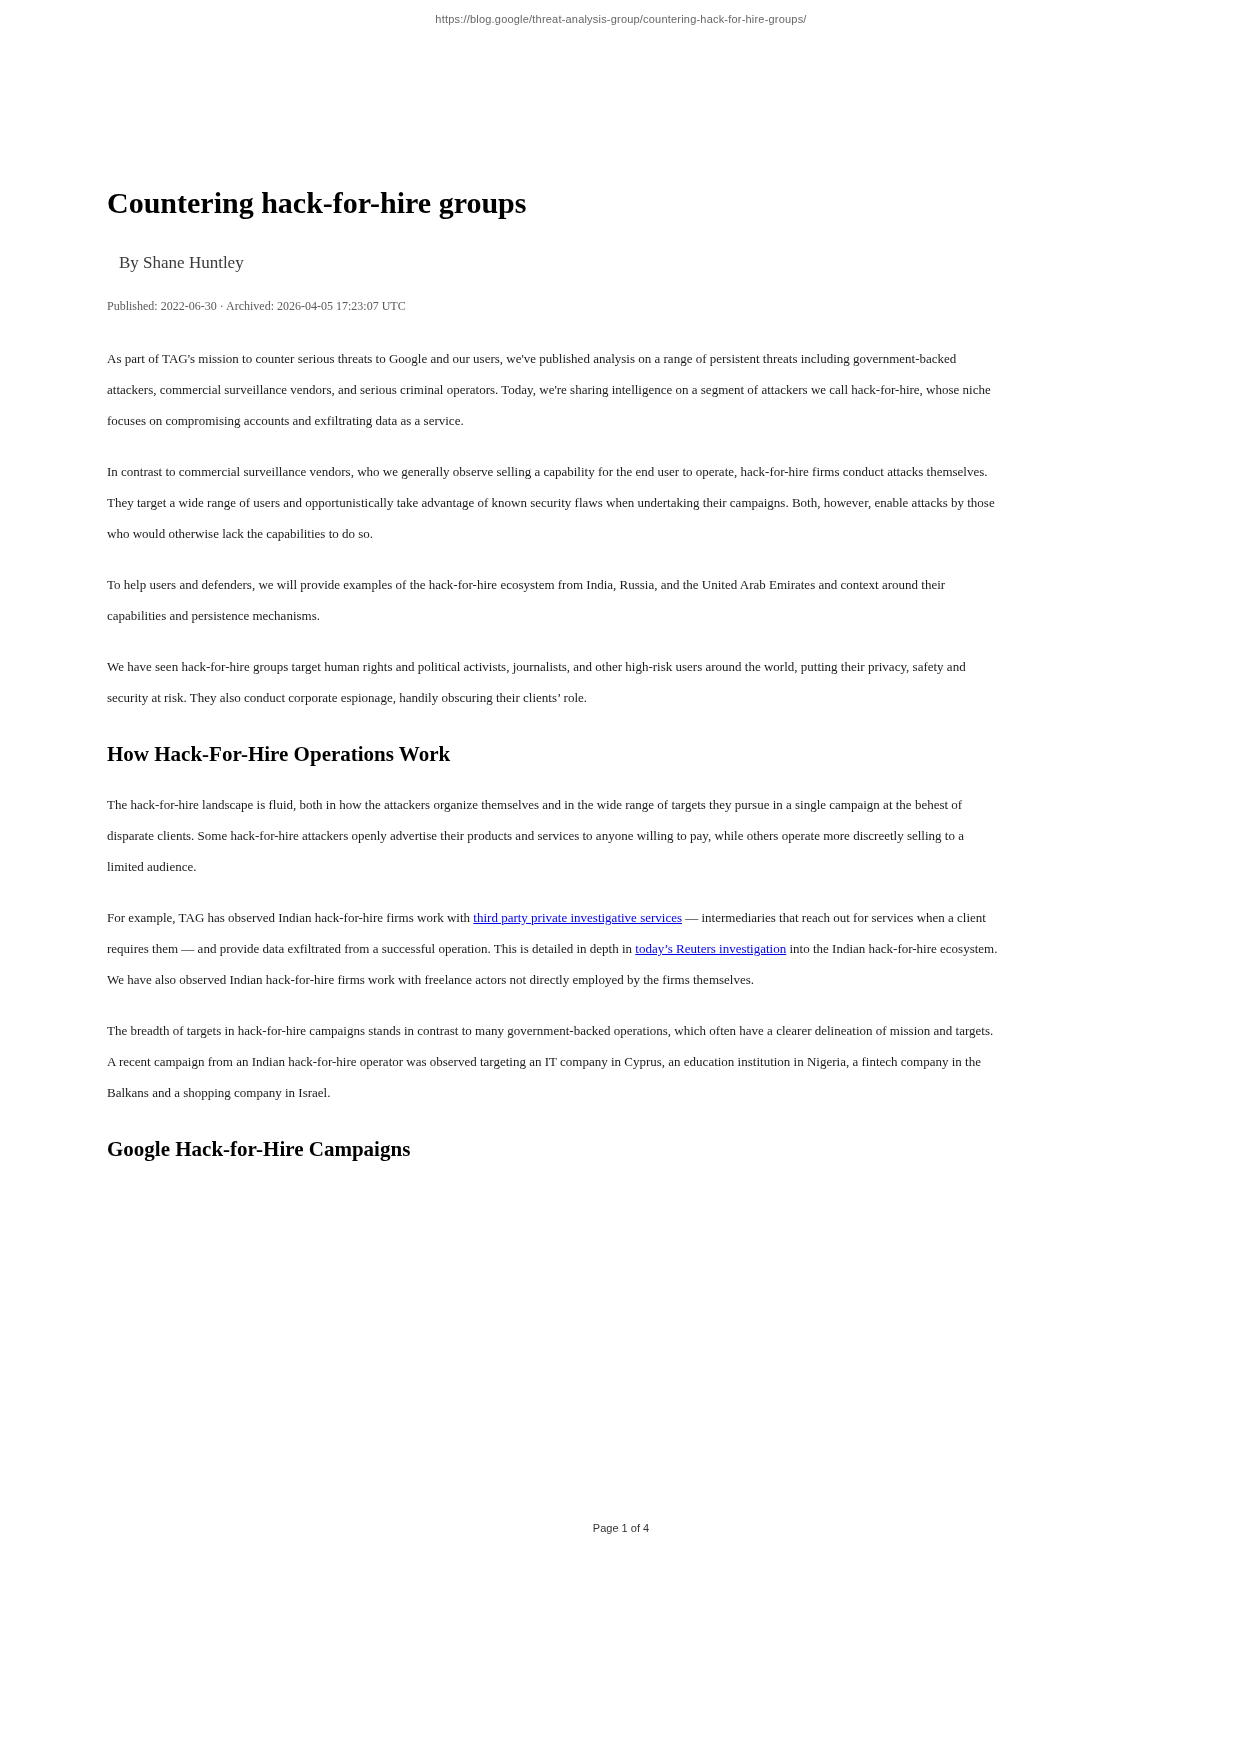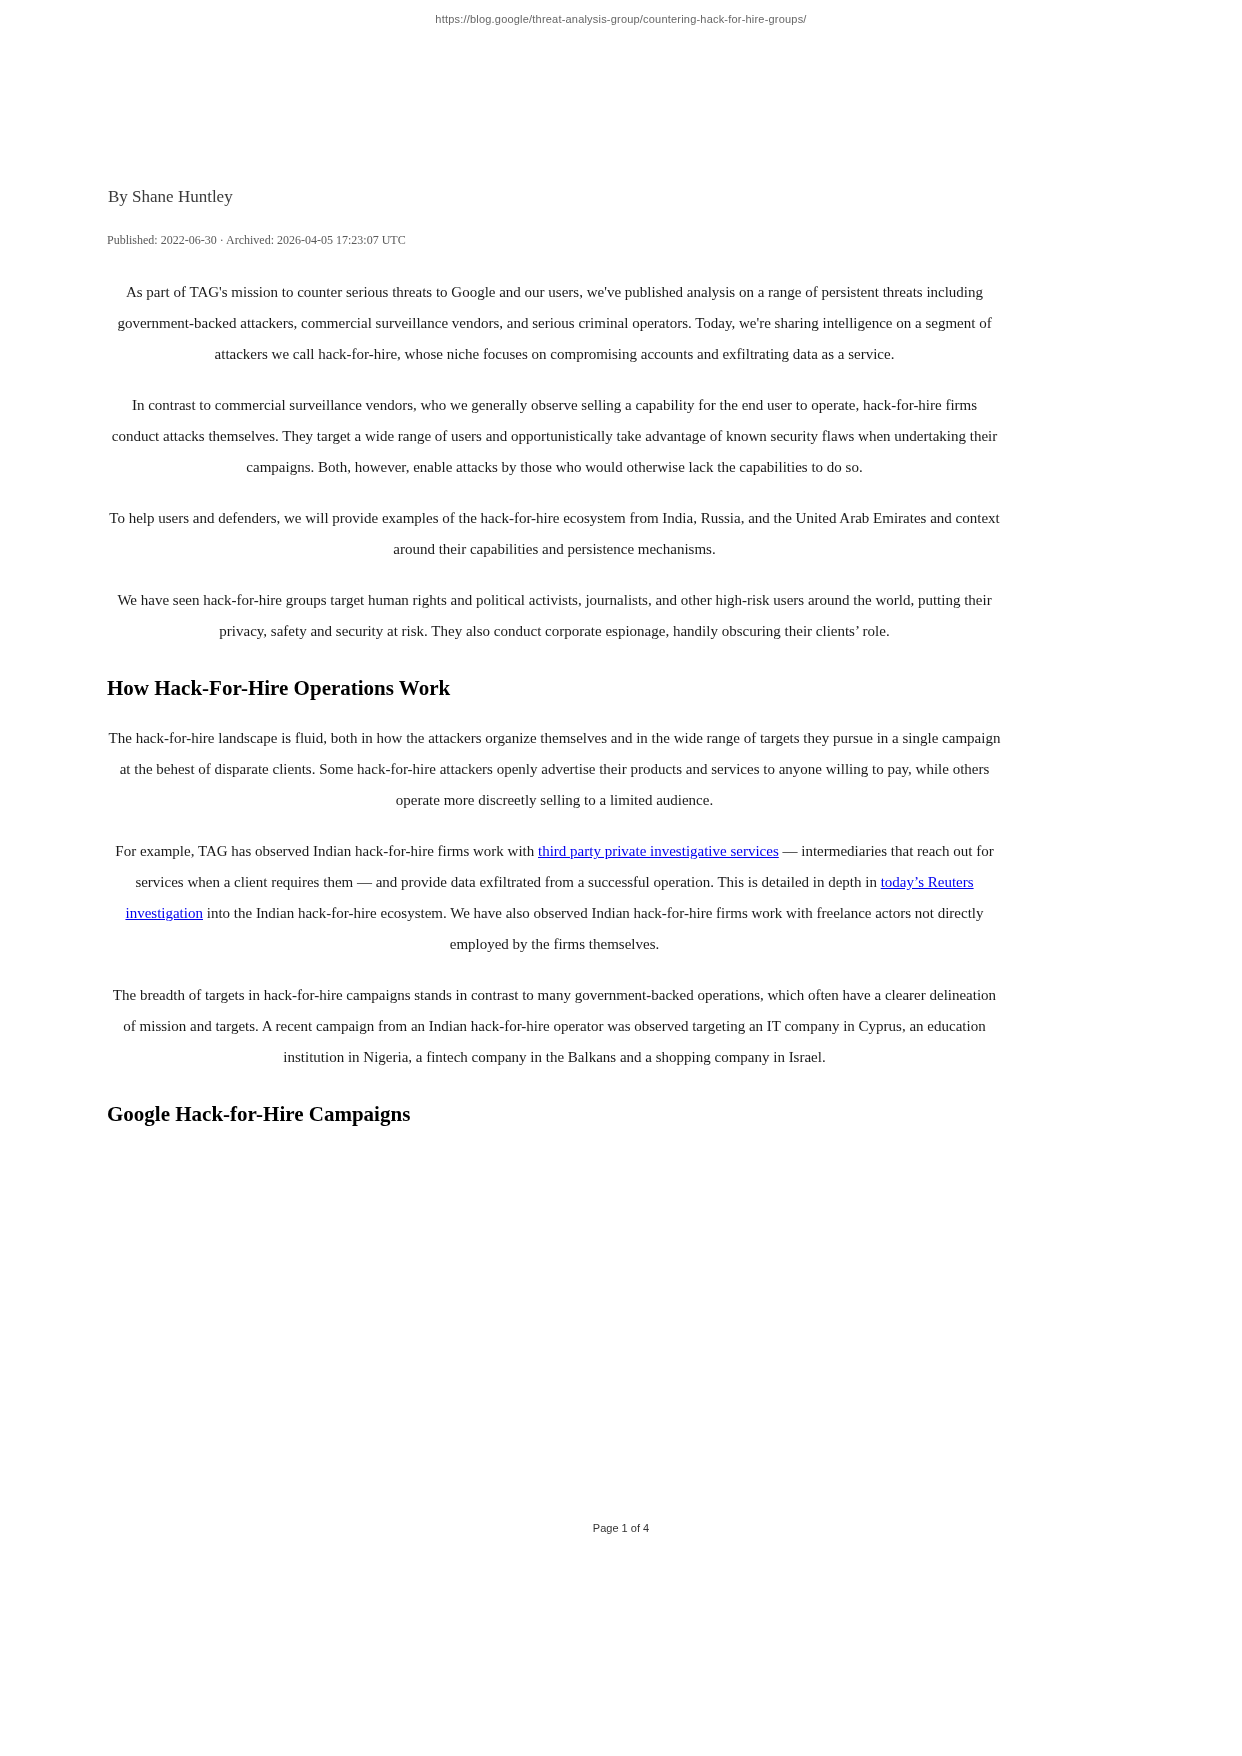--- a/index.html
+++ b/index.html
@@ -35,34 +35,33 @@
     font-size: 30px;
     line-height: 36px;
     font-weight: bold;
     color: #000000;
     margin: 0 0 30px 0;
   }
   .byline {
     font-size: 17px;
     line-height: 24px;
     color: #3a3a3a;
-    margin: 0 0 20px 1px;
+    margin: 0 0 20px 12px;
   }
   .meta {
     font-size: 12px;
     line-height: 22px;
     color: #595959;
     margin: 0 0 26px 0;
   }
   p.body-text {
-    font-size: 15px;
+    font-size: 13px;
     line-height: 31px;
     color: #1a1a1a;
     margin: 16px 0 20px 0;
-    text-align: center;
   }
   h2.section-heading {
     font-size: 21px;
     line-height: 26px;
     font-weight: bold;
     color: #000000;
     margin: 28px 0 22px 0;
   }
   h3.sub-heading {
     font-size: 18px;
@@ -87,20 +86,21 @@
     color: #333333;
   }
 </style>
 </head>
 <body>
 
 <div class="print-header">https://blog.google/threat-analysis-group/countering-hack-for-hire-groups/</div>
 
 <article class="article">
 
+  <h1 class="title">Countering hack-for-hire groups</h1>
 
   <div class="byline">By Shane Huntley</div>
 
   <div class="meta">Published: 2022-06-30 · Archived: 2026-04-05 17:23:07 UTC</div>
 
   <p class="body-text">As part of TAG's mission to counter serious threats to Google and our users, we've published analysis on a range of persistent threats including government-backed attackers, commercial surveillance vendors, and serious criminal operators. Today, we're sharing intelligence on a segment of attackers we call hack-for-hire, whose niche focuses on compromising accounts and exfiltrating data as a service.</p>
 
   <p class="body-text">In contrast to commercial surveillance vendors, who we generally observe selling a capability for the end user to operate, hack-for-hire firms conduct attacks themselves. They target a wide range of users and opportunistically take advantage of known security flaws when undertaking their campaigns. Both, however, enable attacks by those who would otherwise lack the capabilities to do so.</p>
 
   <p class="body-text">To help users and defenders, we will provide examples of the hack-for-hire ecosystem from India, Russia, and the United Arab Emirates and context around their capabilities and persistence mechanisms.</p>

